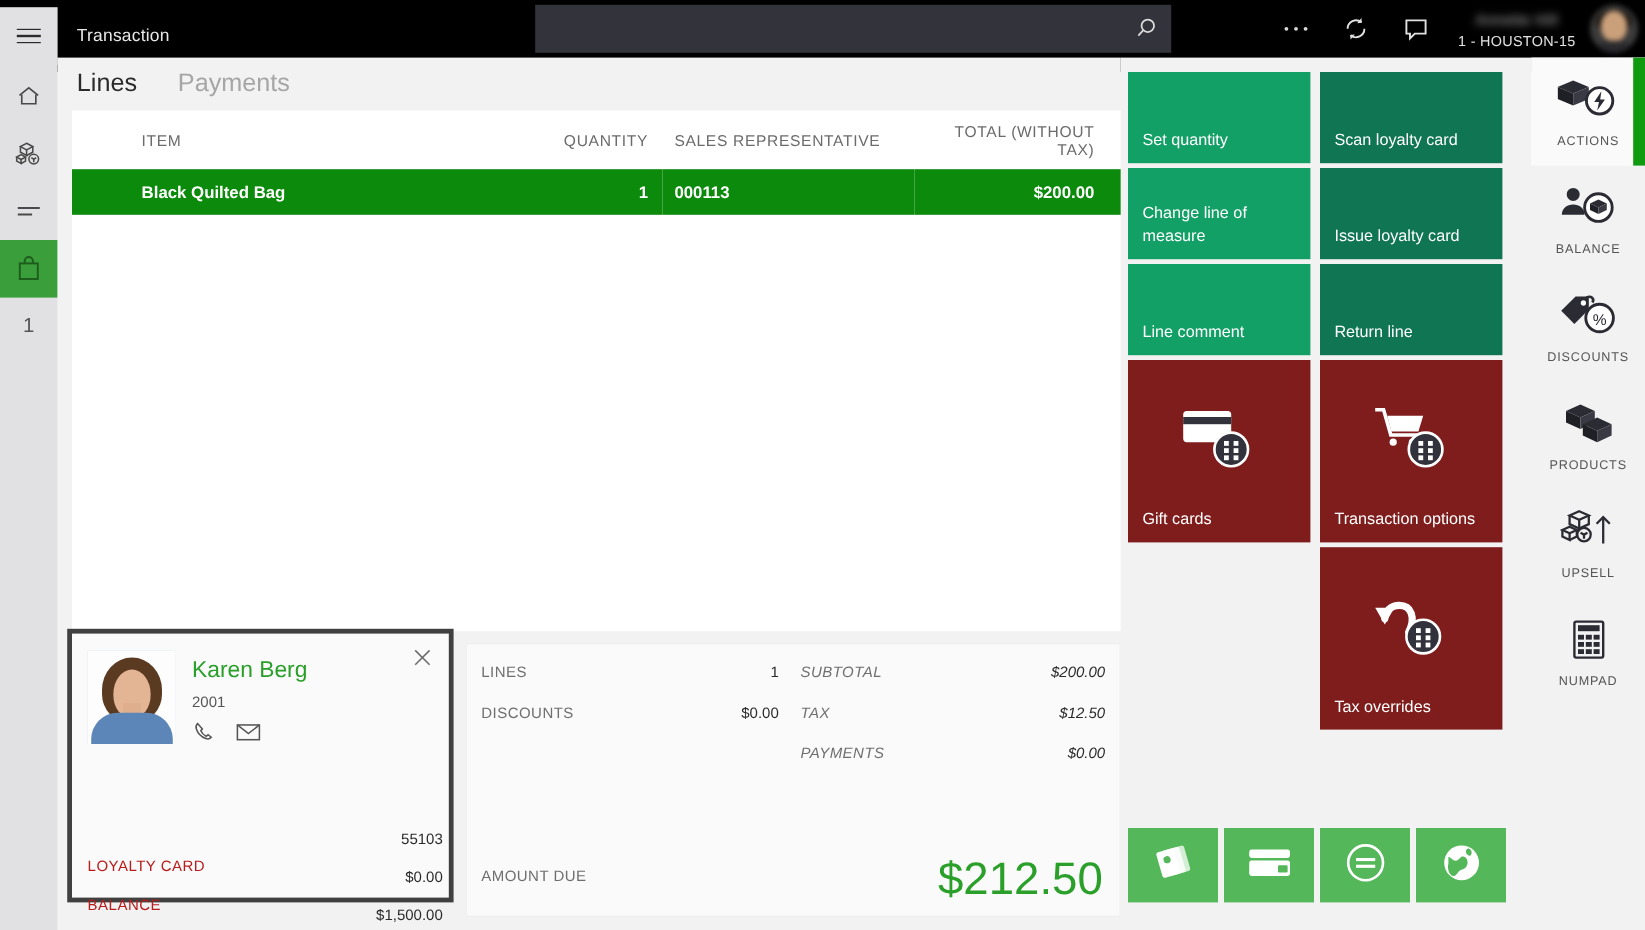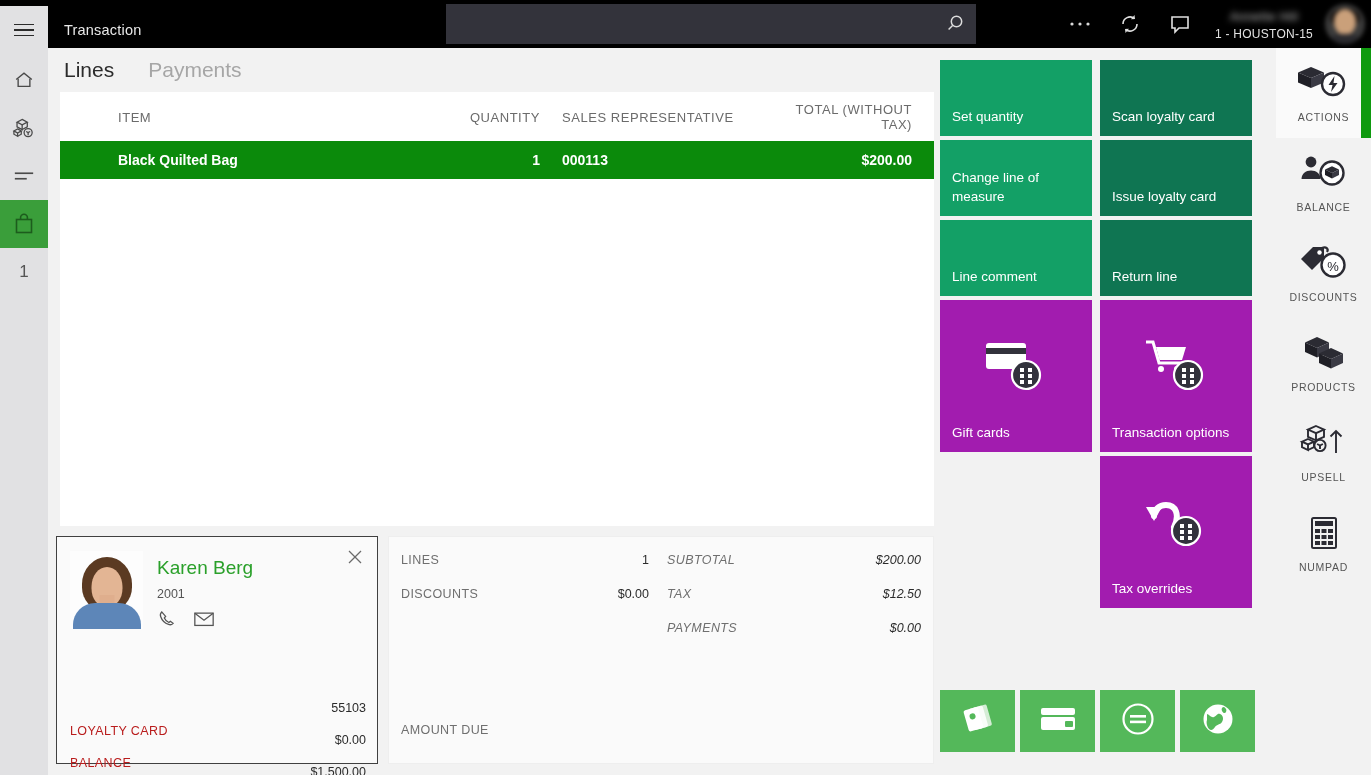--- a/index.html
+++ b/index.html
@@ -52,21 +52,21 @@
   table.lines th { font-size: 13px; color: #6b6b6b; font-weight: normal; letter-spacing: .55px; padding: 10px 0 9px 0; text-align: left; }
   table.lines td { font-size: 14px; padding: 11px 0; }
   .col-item { width: 400px; padding-left: 58px !important; }
   .col-qty { width: 92px; text-align: right !important; padding-right: 12px !important; }
   .col-rep { width: 210px; padding-left: 10px !important; }
   .col-total { width: 172px; text-align: right !important; padding-right: 22px !important; }
   tr.row-sel { background: #0b8a0b; }
   tr.row-sel td { color: #ffffff; font-weight: bold; }
 
   
-  .cust-card { position: absolute; left: 56px; top: 536px; width: 322px; height: 228px; background: #fafafa; border: 1px solid #404040; }
+  .cust-card { position: absolute; left: 56px; top: 524px; width: 322px; height: 228px; background: #fafafa; border: 4px solid #404040; }
   .cust-photo { position: absolute; left: 13px; top: 14px; width: 73px; height: 78px; background: #dfe7ef; overflow: hidden; }
   .ph-bg { position: absolute; inset: 0; background: #fdfdfd; }
   .ph-hair { position: absolute; left: 50%; top: 6px; transform: translateX(-50%); width: 50px; height: 54px; border-radius: 50% 50% 44% 44%; background: #5b3a22; }
   .ph-face { position: absolute; left: 50%; top: 16px; transform: translateX(-50%); width: 31px; height: 40px; border-radius: 50% 50% 46% 46%; background: #e3b594; }
   .ph-shoulder { position: absolute; left: 50%; bottom: 0; transform: translateX(-50%); width: 68px; height: 26px; border-radius: 22px 22px 0 0; background: #5d86b8; }
   .ph-neck { position: absolute; left: 50%; bottom: 22px; transform: translateX(-50%); width: 15px; height: 12px; background: #dfae8d; }
   .cust-name { position: absolute; left: 100px; top: 20px; font-size: 19px; color: #2aa02a; font-weight: 300; }
   .cust-id { position: absolute; left: 100px; top: 50px; font-size: 12.5px; color: #555; }
   .cust-icons { position: absolute; left: 100px; top: 72px; display: flex; gap: 16px; align-items: center; }
   .cust-close { position: absolute; right: 10px; top: 8px; width: 24px; height: 24px; display: flex; align-items: center; justify-content: center; }
@@ -82,21 +82,21 @@
   .tot-row .v { color: #2b2b2b; }
   .amt-label { position: absolute; left: 12px; bottom: 26px; font-size: 12.5px; color: #6f6f6f; letter-spacing: .4px; }
   .amt-value { position: absolute; right: 14px; bottom: 8px; font-size: 38px; color: #2aa02a; font-weight: 300; }
 
   
   .tiles { position: absolute; left: 934px; top: 48px; width: 342px; height: 727px; background: #f2f2f2; }
   .tile { position: absolute; color: #ffffff; }
   .tile .label { position: absolute; left: 12px; bottom: 10px; font-size: 13.5px; line-height: 19px; max-width: 140px; }
   .tile.green { background: #13a066; }
   .tile.green-dark { background: #0f7552; }
-  .tile.dark { background: #a21caf; }
+  .tile.dark { background: #7f1d1d; }
   .tile .glyph { position: absolute; left: 50%; top: 44%; transform: translate(-50%,-50%); }
   .pay-btn { position: absolute; width: 75px; height: 62px; background: #54b85a; display: flex; align-items: center; justify-content: center; }
 
   
   .rightnav { position: absolute; left: 1276px; top: 48px; width: 95px; height: 727px; background: #f2f2f2; }
   .rn-item { position: relative; width: 95px; height: 90px; display: flex; flex-direction: column; align-items: center; justify-content: center; gap: 4px; }
   .rn-item.active { background: #fafafa; }
   .rn-item.active::after { content: ""; position: absolute; right: 0; top: 0; width: 10px; height: 90px; background: #0f9a0f; }
   .rn-label { font-size: 10.5px; color: #555; letter-spacing: .7px; }
   .ico { display: block; }
@@ -285,20 +285,21 @@
       <div class="tot-row">
         <span class="k">TAX</span>
         <span class="v">$12.50</span>
       </div>
       <div class="tot-row">
         <span class="k">PAYMENTS</span>
         <span class="v">$0.00</span>
       </div>
     </div>
     <div class="amt-label">AMOUNT DUE</div>
+    <div class="amt-value">$212.50</div>
   </div>
 
   <div class="tiles">
 
     <div class="tile green" style="left:6px;   top:12px;  width:152px; height:76px;">
       <span class="label">Set quantity</span>
       </div>
     <div class="tile green-dark" style="left:166px; top:12px;  width:152px; height:76px;">
       <span class="label">Scan loyalty card</span>
       </div>

